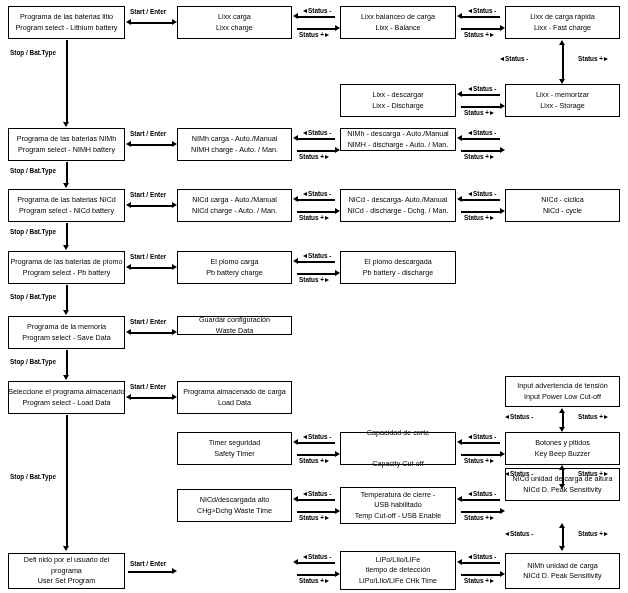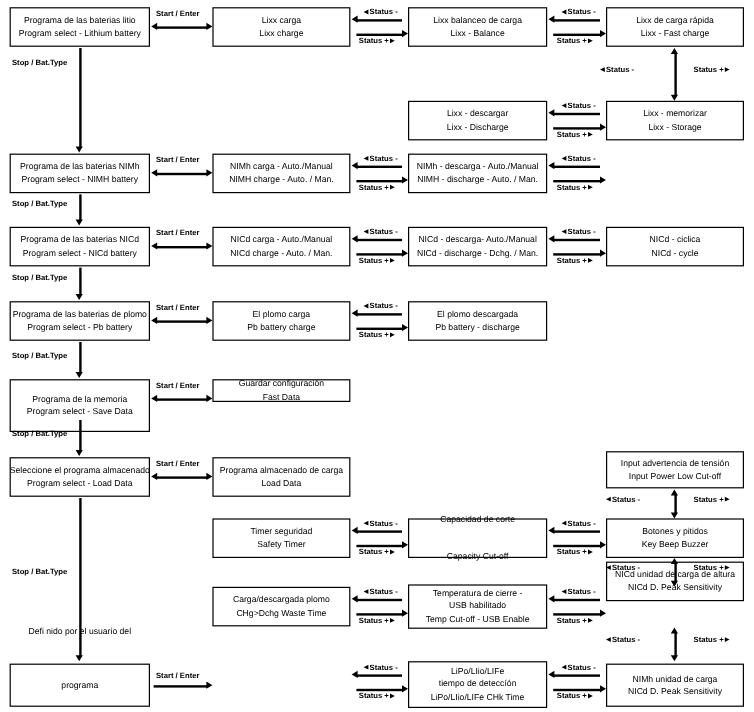--- a/index.html
+++ b/index.html
@@ -91,21 +91,21 @@
   <div class="lbl" style="left:464px;top:110px;"><span>Status +</span><span class="tri tri-r"></span></div>
 
   <div class="box" style="left:8px;top:128px;width:117px;height:33px;">
     <span class="ln">Programa de las baterias NIMh</span>
     <span class="ln">Program select - NIMH battery</span>
   </div>
   <div class="box" style="left:177px;top:128px;width:115px;height:33px;">
     <span class="ln">NIMh carga - Auto./Manual</span>
     <span class="ln">NIMH charge - Auto. / Man.</span>
   </div>
-  <div class="box" style="left:340px;top:128px;width:116px;height:33px;">
+  <div class="box" style="left:340px;top:128px;width:116px;height:23px;">
     <span class="ln">NIMh - descarga - Auto./Manual</span>
     <span class="ln">NIMH - discharge - Auto. / Man.</span>
   </div>
 
   <div class="vline" style="left:66px;top:40px;height:83px;"></div>
   <div class="ar ar-d" style="left:63px;top:122px;"></div>
   <div class="lbl" style="left:10px;top:50px;">Stop / Bat.Type</div>
 
   <div class="hline" style="left:130px;top:144px;width:43px;"></div>
   <div class="ar ar-l" style="left:126px;top:141px;"></div>
@@ -188,27 +188,27 @@
   <div class="ar ar-r" style="left:172px;top:264px;"></div>
   <div class="lbl" style="left:130px;top:254px;">Start / Enter</div>
 
   <div class="hline" style="left:297px;top:261px;width:38px;"></div>
   <div class="ar ar-l" style="left:293px;top:258px;"></div>
   <div class="hline" style="left:297px;top:273px;width:38px;"></div>
   <div class="ar ar-r" style="left:335px;top:270px;"></div>
   <div class="lbl" style="left:303px;top:253px;"><span class="tri tri-l"></span><span>Status -</span></div>
   <div class="lbl" style="left:299px;top:277px;"><span>Status +</span><span class="tri tri-r"></span></div>
 
-  <div class="box" style="left:8px;top:316px;width:117px;height:44px;text-align:center;">
+  <div class="box" style="left:8px;top:316px;width:117px;height:33px;text-align:center;">
     <span class="ln">Programa de la memoria</span>
     <span class="ln">Program select - Save Data</span>
   </div>
   <div class="box" style="left:177px;top:316px;width:115px;height:19px;">
     <span class="ln">Guardar configuración</span>
-    <span class="ln">Fast Data</span>
+    <span class="ln">Waste Data</span>
   </div>
 
   <div class="vline" style="left:66px;top:285px;height:26px;"></div>
   <div class="ar ar-d" style="left:63px;top:310px;"></div>
   <div class="lbl" style="left:10px;top:294px;">Stop / Bat.Type</div>
 
   <div class="hline" style="left:130px;top:332px;width:43px;"></div>
   <div class="ar ar-l" style="left:126px;top:329px;"></div>
   <div class="ar ar-r" style="left:172px;top:329px;"></div>
   <div class="lbl" style="left:130px;top:319px;">Start / Enter</div>
@@ -262,21 +262,21 @@
   <div class="lbl" style="left:468px;top:434px;"><span class="tri tri-l"></span><span>Status -</span></div>
   <div class="lbl" style="left:464px;top:458px;"><span>Status +</span><span class="tri tri-r"></span></div>
 
   <div class="vline" style="left:562px;top:412px;height:16px;"></div>
   <div class="ar ar-u" style="left:559px;top:408px;"></div>
   <div class="ar ar-d" style="left:559px;top:427px;"></div>
   <div class="lbl" style="left:505px;top:414px;"><span class="tri tri-l"></span><span>Status -</span></div>
   <div class="lbl" style="left:578px;top:414px;"><span>Status +</span><span class="tri tri-r"></span></div>
 
   <div class="box" style="left:177px;top:489px;width:115px;height:33px;">
-    <span class="ln">Carga/descargada plomo</span>
+    <span class="ln">NICd/descargada alto</span>
     <span class="ln">CHg&gt;Dchg Waste Time</span>
   </div>
   <div class="box" style="left:340px;top:487px;width:116px;height:37px;">
     <span class="ln">Temperatura de cierre -</span>
     <span class="ln">USB habilitado</span>
     <span class="ln">Temp Cut-off - USB Enable</span>
   </div>
   <div class="box" style="left:505px;top:468px;width:115px;height:33px;">
     <span class="ln">NICd unidad de carga de altura</span>
     <span class="ln">NICd D. Peak Sensitivity</span>
@@ -295,21 +295,21 @@
   <div class="ar ar-r" style="left:500px;top:508px;"></div>
   <div class="lbl" style="left:468px;top:491px;"><span class="tri tri-l"></span><span>Status -</span></div>
   <div class="lbl" style="left:464px;top:515px;"><span>Status +</span><span class="tri tri-r"></span></div>
 
   <div class="vline" style="left:562px;top:469px;height:16px;"></div>
   <div class="ar ar-u" style="left:559px;top:465px;"></div>
   <div class="ar ar-d" style="left:559px;top:484px;"></div>
   <div class="lbl" style="left:505px;top:471px;"><span class="tri tri-l"></span><span>Status -</span></div>
   <div class="lbl" style="left:578px;top:471px;"><span>Status +</span><span class="tri tri-r"></span></div>
 
-  <div class="box narrow" style="left:8px;top:553px;width:117px;height:36px;gap:34px;">
+  <div class="box narrow" style="left:8px;top:553px;width:117px;height:36px;">
     <span class="ln">Defi nido por el usuario del</span>
     <span class="ln">programa</span>
     <span class="ln">User Set Program</span>
   </div>
   <div class="box" style="left:340px;top:551px;width:116px;height:39px;">
     <span class="ln">LiPo/LIio/LIFe</span>
     <span class="ln">tiempo de deteccíón</span>
     <span class="ln">LiPo/LIio/LIFe CHk Time</span>
   </div>
   <div class="box" style="left:505px;top:553px;width:115px;height:36px;">

